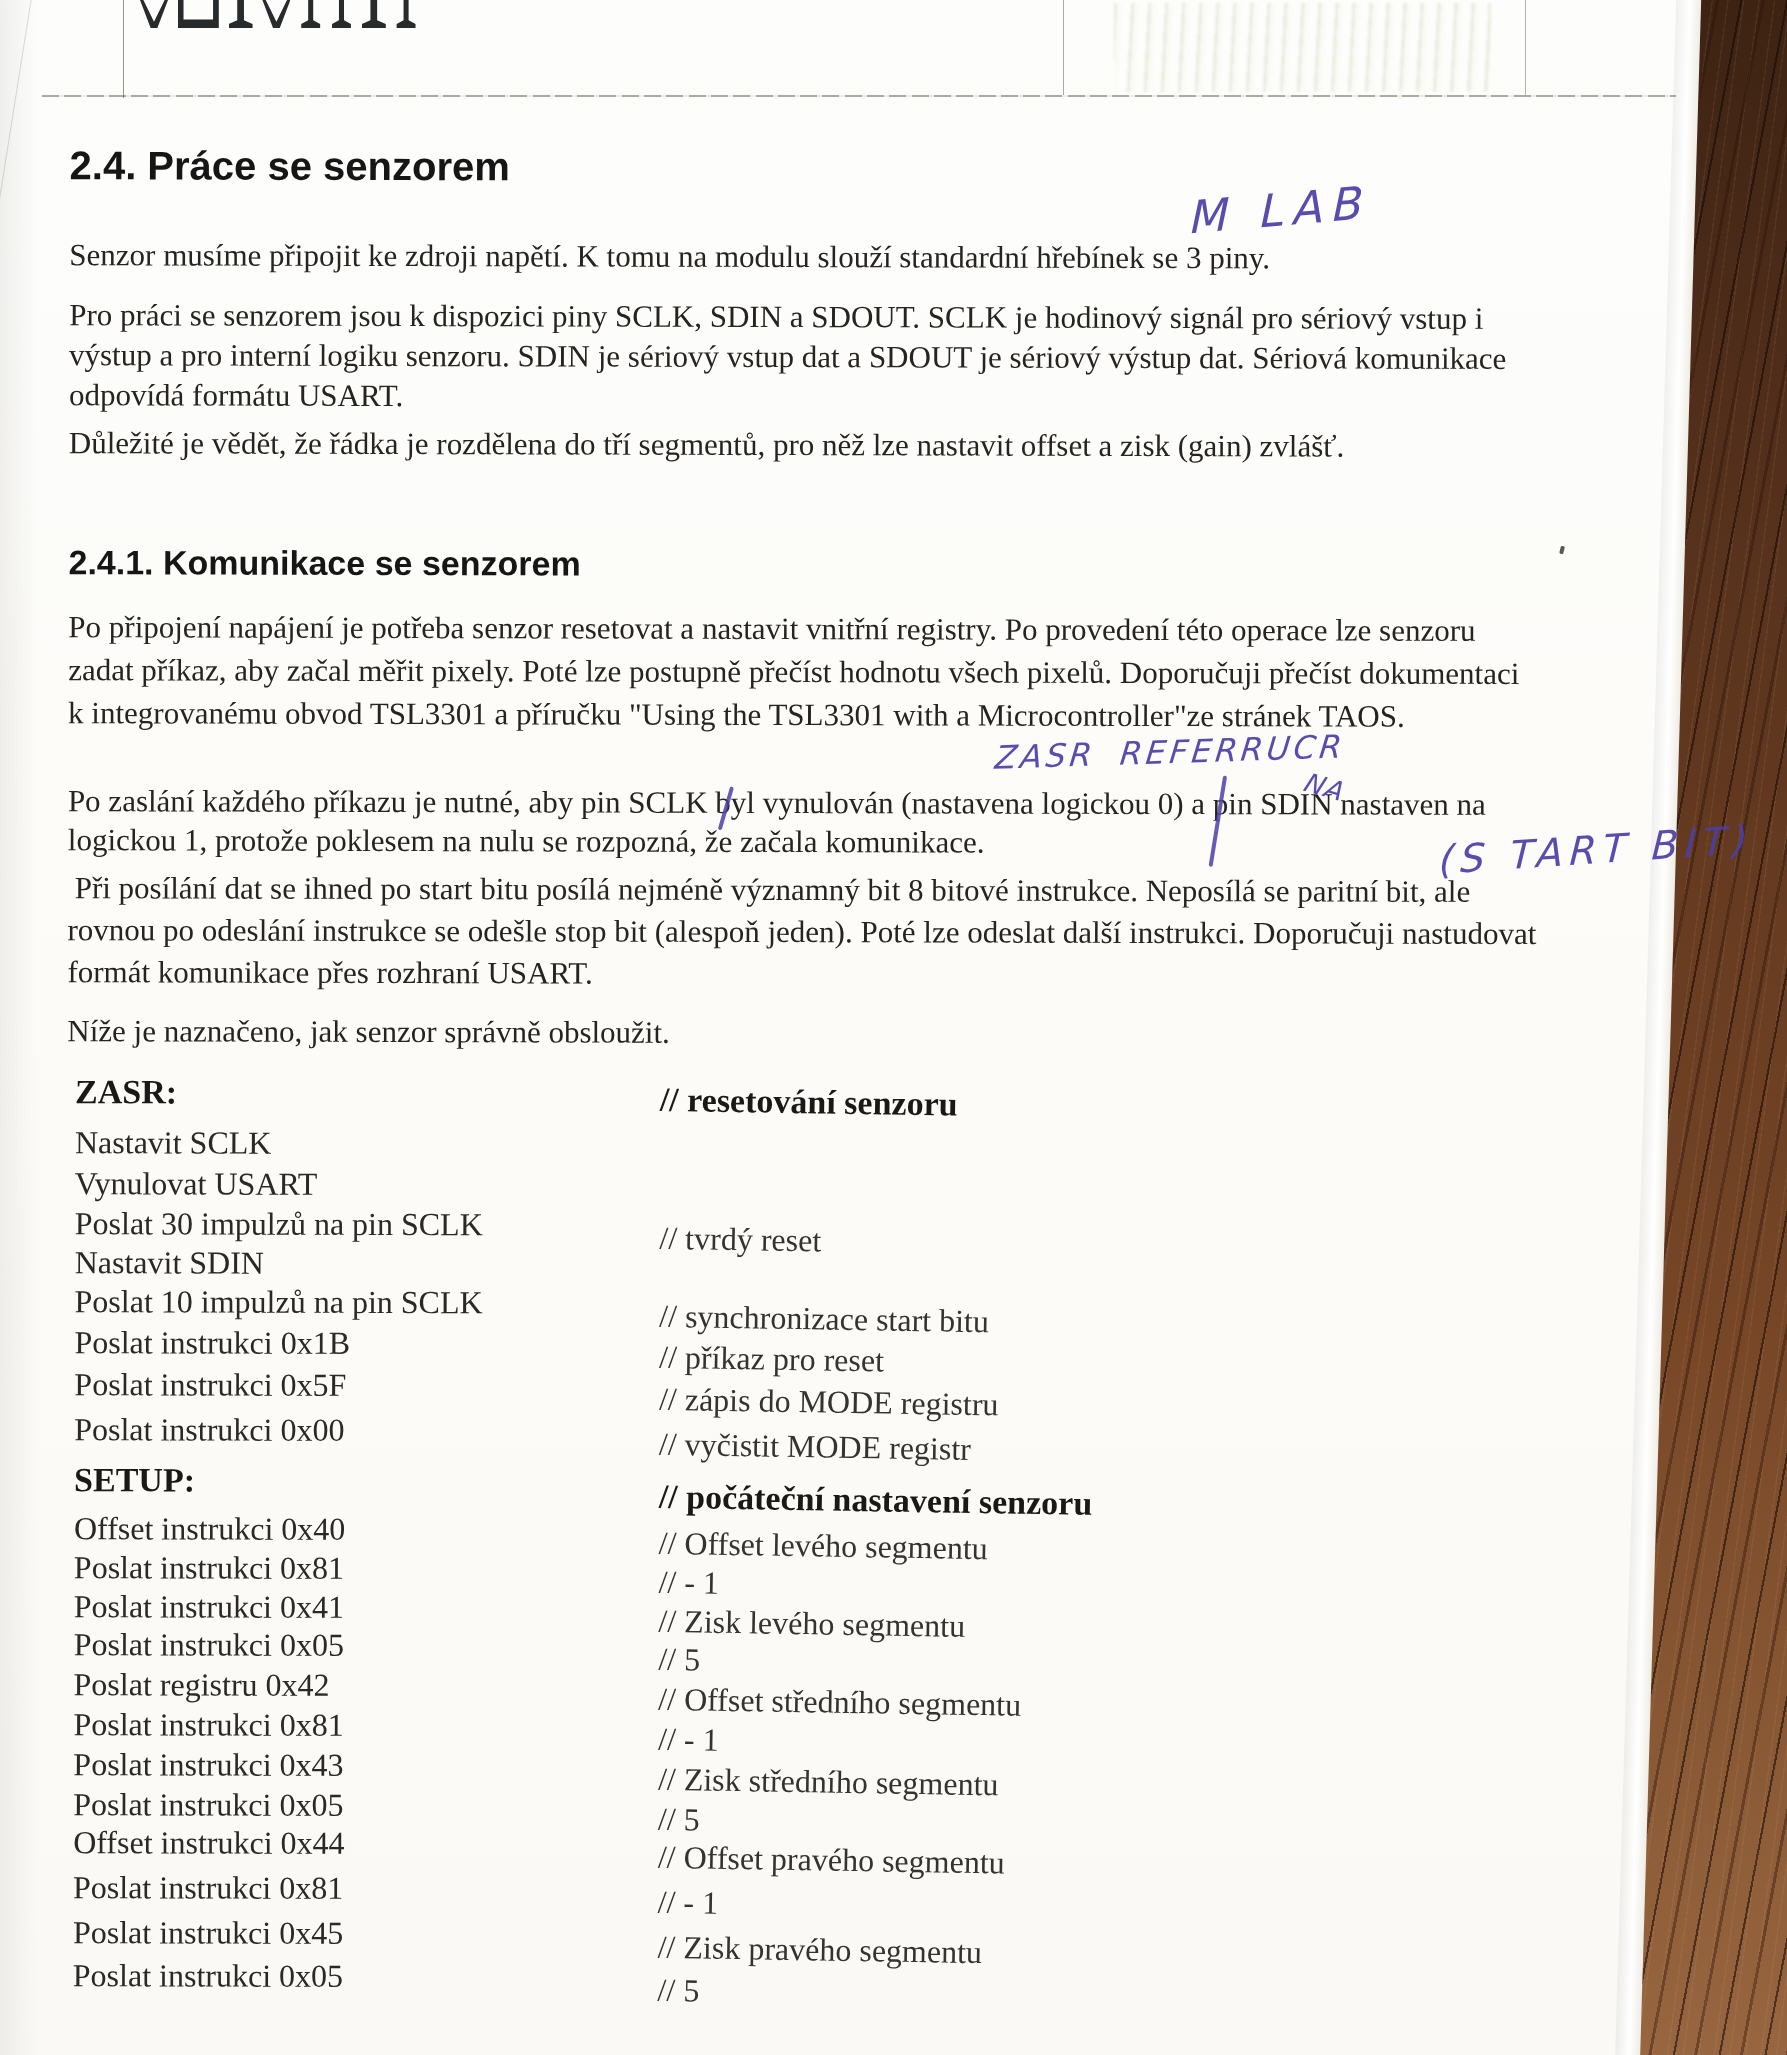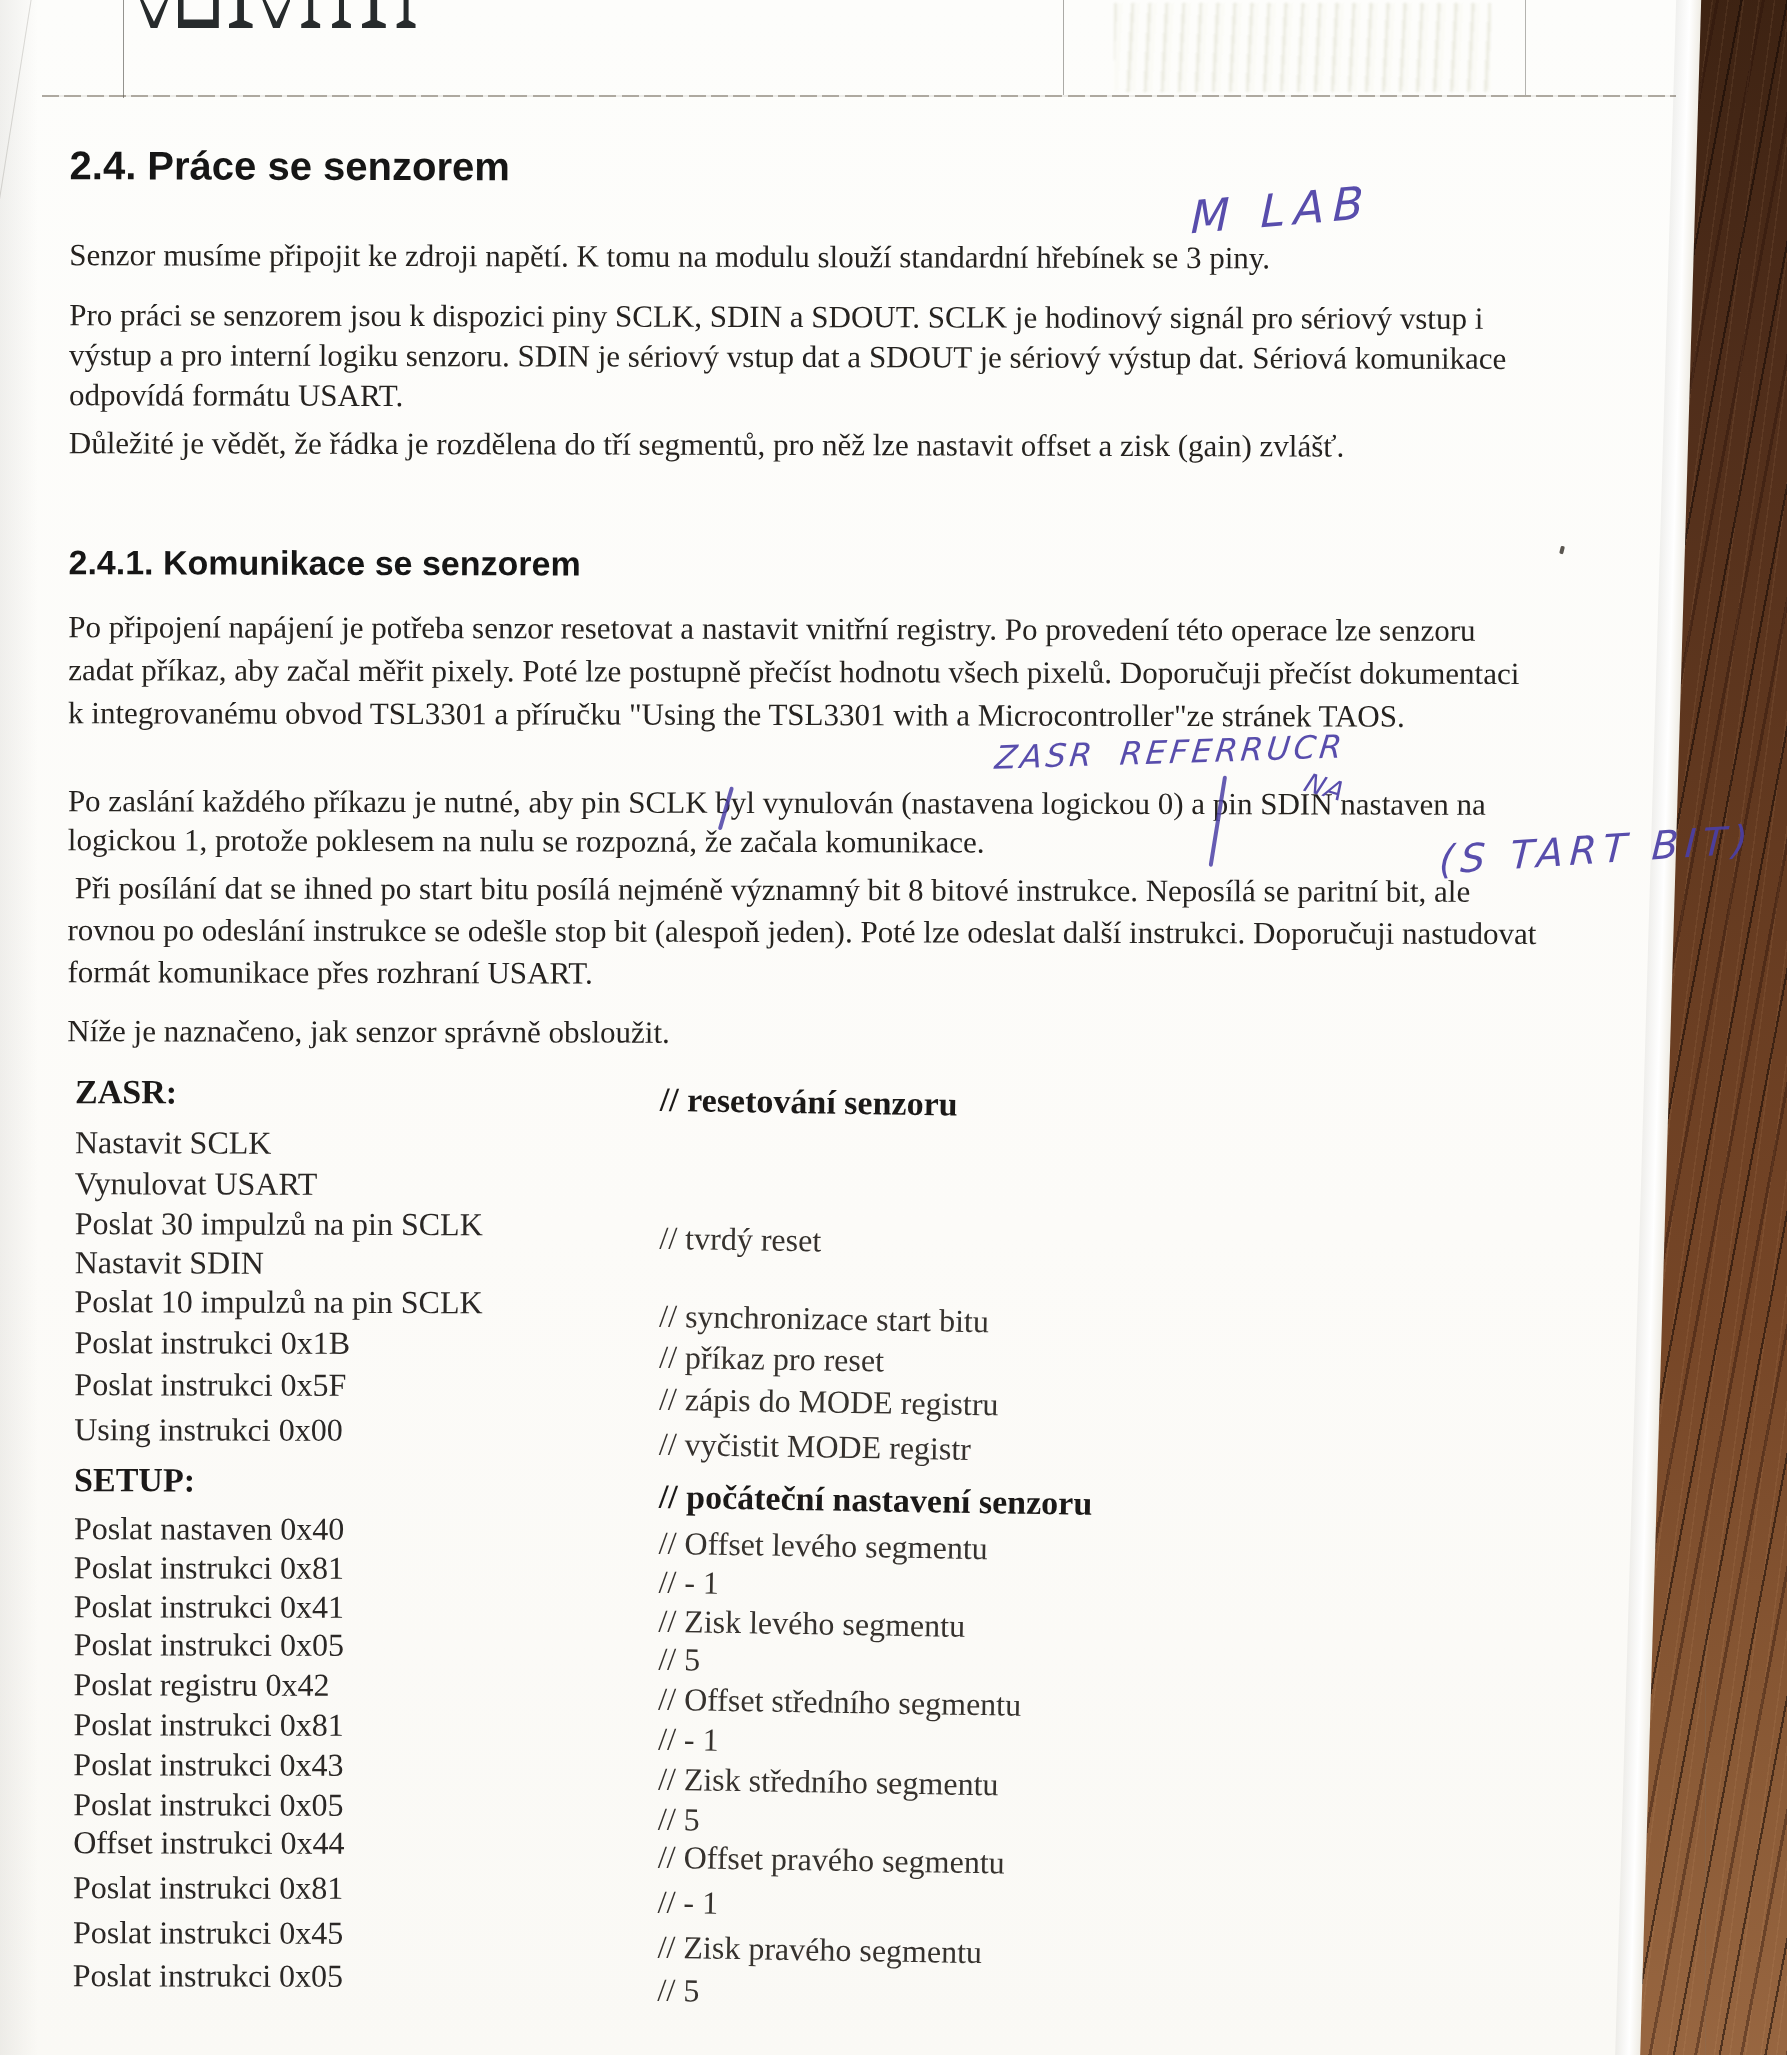--- a/index.html
+++ b/index.html
@@ -157,30 +157,30 @@
   </div>
   <div class="lrow" style="top:1324px">
     <span class="cmd">Poslat instrukci 0x1B</span>
     <span class="cmt">// příkaz pro reset</span>
   </div>
   <div class="lrow" style="top:1366px">
     <span class="cmd">Poslat instrukci 0x5F</span>
     <span class="cmt">// zápis do MODE registru</span>
   </div>
   <div class="lrow" style="top:1411px">
-    <span class="cmd">Using instrukci 0x00</span>
+    <span class="cmd">Poslat instrukci 0x00</span>
     <span class="cmt">// vyčistit MODE registr</span>
   </div>
 
   <div class="lrow hdr hdr-setup" style="top:1461px">
     <span class="cmd">SETUP:</span>
     <span class="cmt">// počáteční nastavení senzoru</span>
   </div>
   <div class="lrow" style="top:1510px">
-    <span class="cmd">Poslat nastaven 0x40</span>
+    <span class="cmd">Offset instrukci 0x40</span>
     <span class="cmt">// Offset levého segmentu</span>
   </div>
   <div class="lrow" style="top:1549px">
     <span class="cmd">Poslat instrukci 0x81</span>
     <span class="cmt">// - 1</span>
   </div>
   <div class="lrow" style="top:1588px">
     <span class="cmd">Poslat instrukci 0x41</span>
     <span class="cmt">// Zisk levého segmentu</span>
   </div>

